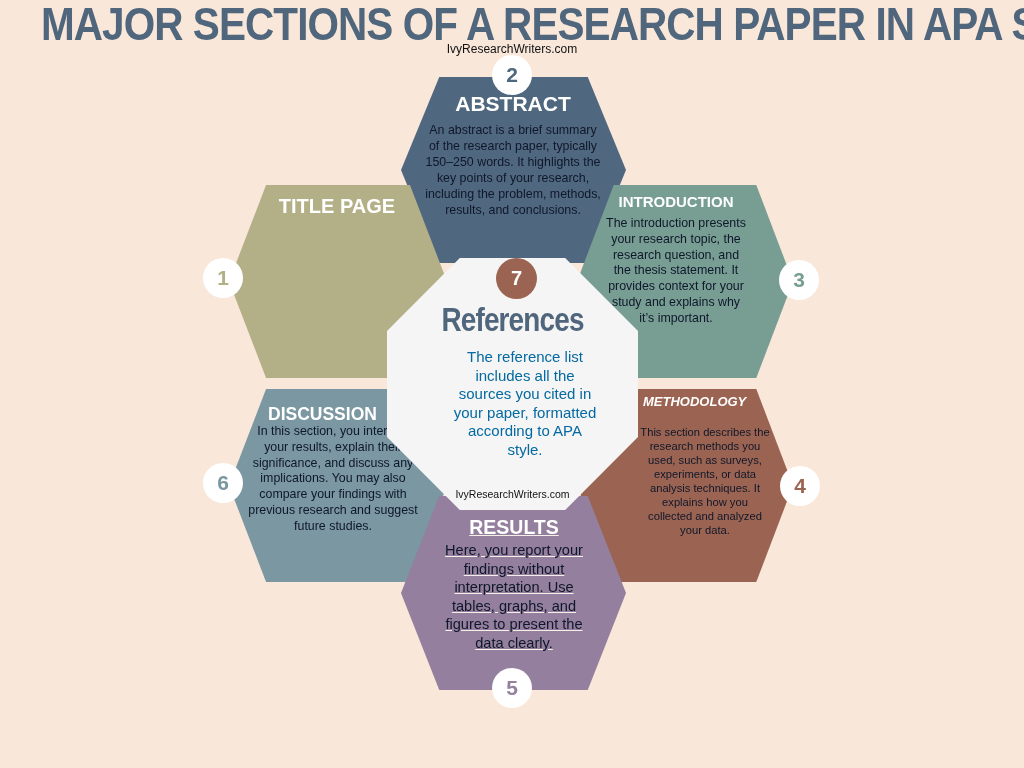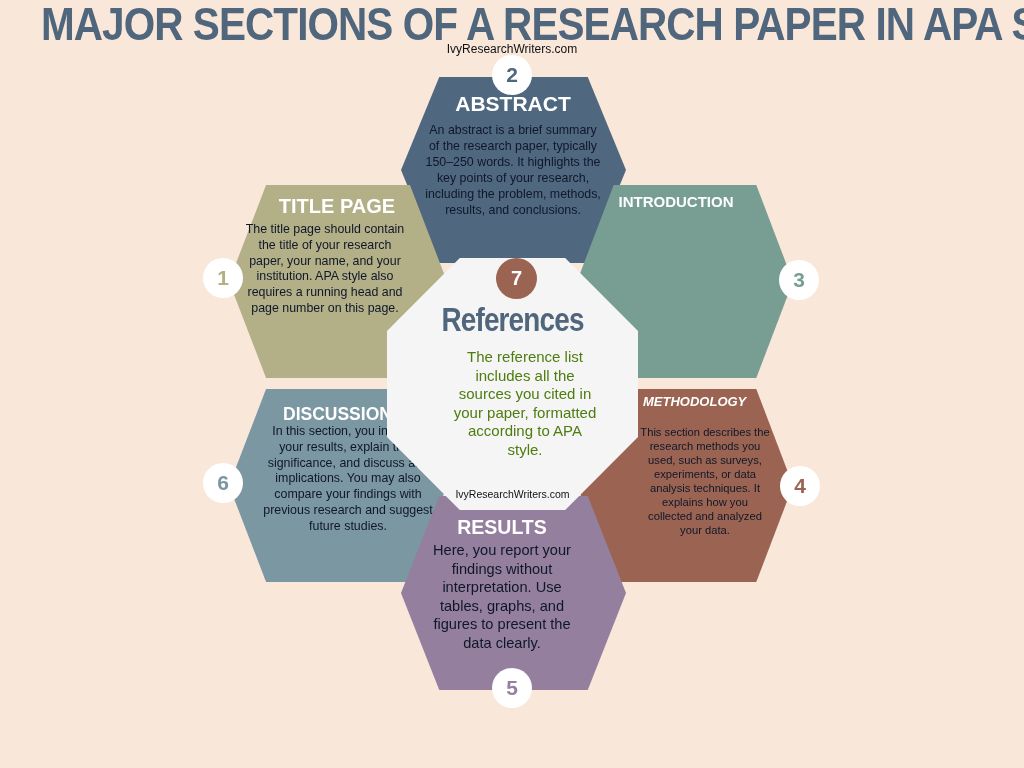--- a/index.html
+++ b/index.html
@@ -56,21 +56,21 @@
   }
   .center-title {
     position: absolute; left: 387px; top: 300px; width: 251px; text-align: center;
     font-weight: bold; font-size: 34px; color: #50667d;
     letter-spacing: -1px;
     transform: scaleX(0.82); transform-origin: center top;
     font-family: "Liberation Sans", sans-serif;
   }
   .center-body {
     position: absolute; left: 450px; top: 348px; width: 150px; text-align: center;
-    font-size: 15px; line-height: 18.5px; color: #4d7c0f;
+    font-size: 15px; line-height: 18.5px; color: #0369a1;
     font-family: "Liberation Sans", sans-serif;
   }
   .center-watermark {
     position: absolute; left: 387px; top: 488px; width: 251px; text-align: center;
     font-size: 10.5px; color: #111;
     font-family: "Liberation Sans", sans-serif;
   }
   .num7 {
     position: absolute; left: 496px; top: 258px; width: 41px; height: 41px;
     border-radius: 50%; background: #9b6452; color: #fff; text-align: center;
@@ -87,46 +87,46 @@
 <div class="hex" style="left:401px; top:77px; width:225px; height:186px; background:#50687f;"></div>
 <div class="hex-content" style="left:425px; top:92px; width:176px;">
   <div class="hex-title" style="font-size:21px; line-height:24px;">ABSTRACT</div>
   <div class="hex-body" style="font-size:12.4px; line-height:15.9px; margin-top:7px;">An abstract is a brief summary of the research paper, typically 150–250 words. It highlights the key points of your research, including the problem, methods, results, and conclusions.</div>
 </div>
 <div class="num" style="left:492px; top:55px; color:#50687f;">2</div>
 
 <div class="hex" style="left:229px; top:185px; width:218px; height:193px; background:#b3af87;"></div>
 <div class="hex-content" style="left:242px; top:194px; width:166px;">
   <div class="hex-title" style="font-size:20px; line-height:24px; padding-left:24px;">TITLE PAGE</div>
-  <div class="hex-body" style="font-size:12.4px; line-height:15.8px; margin-top:4px;">The title page should contain the title of your research paper, your name, and your institution. APA style also requires a running head and page number on this page.</div>
 </div>
 <div class="num" style="left:203px; top:258px; color:#b3af87;">1</div>
 
 <div class="hex" style="left:577px; top:185px; width:216px; height:193px; background:#789e94;"></div>
 <div class="hex-content" style="left:606px; top:192px; width:140px;">
   <div class="hex-title" style="font-size:15px; line-height:20px;">INTRODUCTION</div>
+  <div class="hex-body" style="font-size:12.4px; line-height:15.8px; margin-top:4px;">The introduction presents your research topic, the research question, and the thesis statement. It provides context for your study and explains why it’s important.</div>
 </div>
 <div class="num" style="left:779px; top:260px; color:#789e94;">3</div>
 
 <div class="hex" style="left:229px; top:389px; width:218px; height:193px; background:#7a97a2;"></div>
-<div class="hex-content" style="left:263px; top:404px; width:170px;">
+<div class="hex-content" style="left:248px; top:404px; width:170px;">
   <div class="hex-title" style="font-size:17.5px; line-height:20px; text-align:left; padding-left:20px;">DISCUSSION</div>
   <div class="hex-body" style="font-size:12.4px; line-height:15.8px; margin-top:0px;">In this section, you interpret your results, explain their significance, and discuss any implications. You may also compare your findings with previous research and suggest future studies.</div>
 </div>
 <div class="num" style="left:203px; top:463px; color:#7a97a2;">6</div>
 
 <div class="hex" style="left:577px; top:389px; width:216px; height:193px; background:#9b6452;"></div>
 <div class="hex-content" style="left:640px; top:393px; width:130px;">
   <div class="hex-title" style="font-size:13px; line-height:17px; text-align:left; margin-left:3px;font-style:italic;">METHODOLOGY</div>
   <div class="hex-body" style="font-size:11.2px; line-height:14px; margin-top:15px;">This section describes the research methods you used, such as surveys, experiments, or data analysis techniques. It explains how you collected and analyzed your data.</div>
 </div>
 <div class="num" style="left:780px; top:466px; color:#9b6452;">4</div>
 
 <div class="hex" style="left:401px; top:496px; width:225px; height:194px; background:#947f9e;"></div>
-<div class="hex-content" style="left:420px; top:515px; width:164px;">
+<div class="hex-content" style="left:432px; top:515px; width:164px;text-decoration:underline;">
   <div class="hex-title" style="font-size:19.5px; line-height:24px;">RESULTS</div>
   <div class="hex-body" style="font-size:14.6px; line-height:18.6px; margin-top:2px;">Here, you report your findings without interpretation. Use tables, graphs, and figures to present the data clearly.</div>
 </div>
 <div class="num" style="left:492px; top:668px; color:#947f9e;">5</div>
 
 <div class="center"></div>
 <div class="num7">7</div>
 <div class="center-title">References</div>
 <div class="center-body">The reference list includes all the sources you cited in your paper, formatted according to APA style.</div>
 <div class="center-watermark">IvyResearchWriters.com</div>

